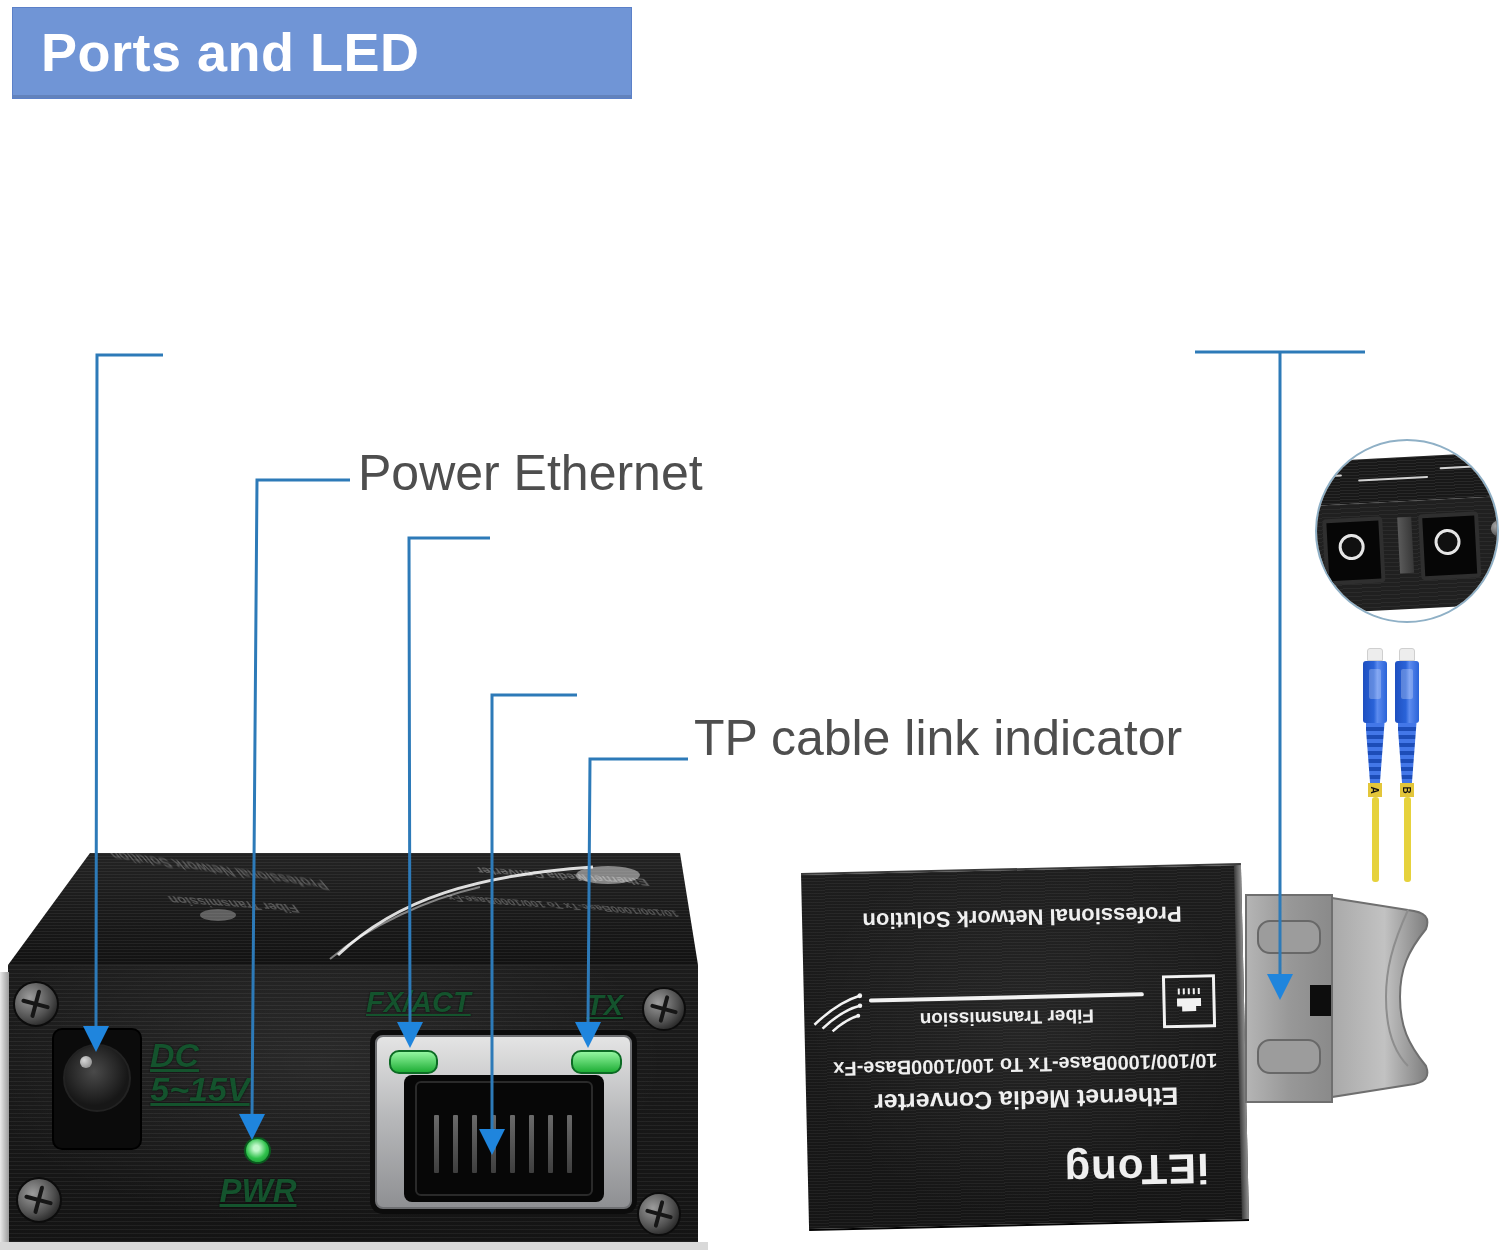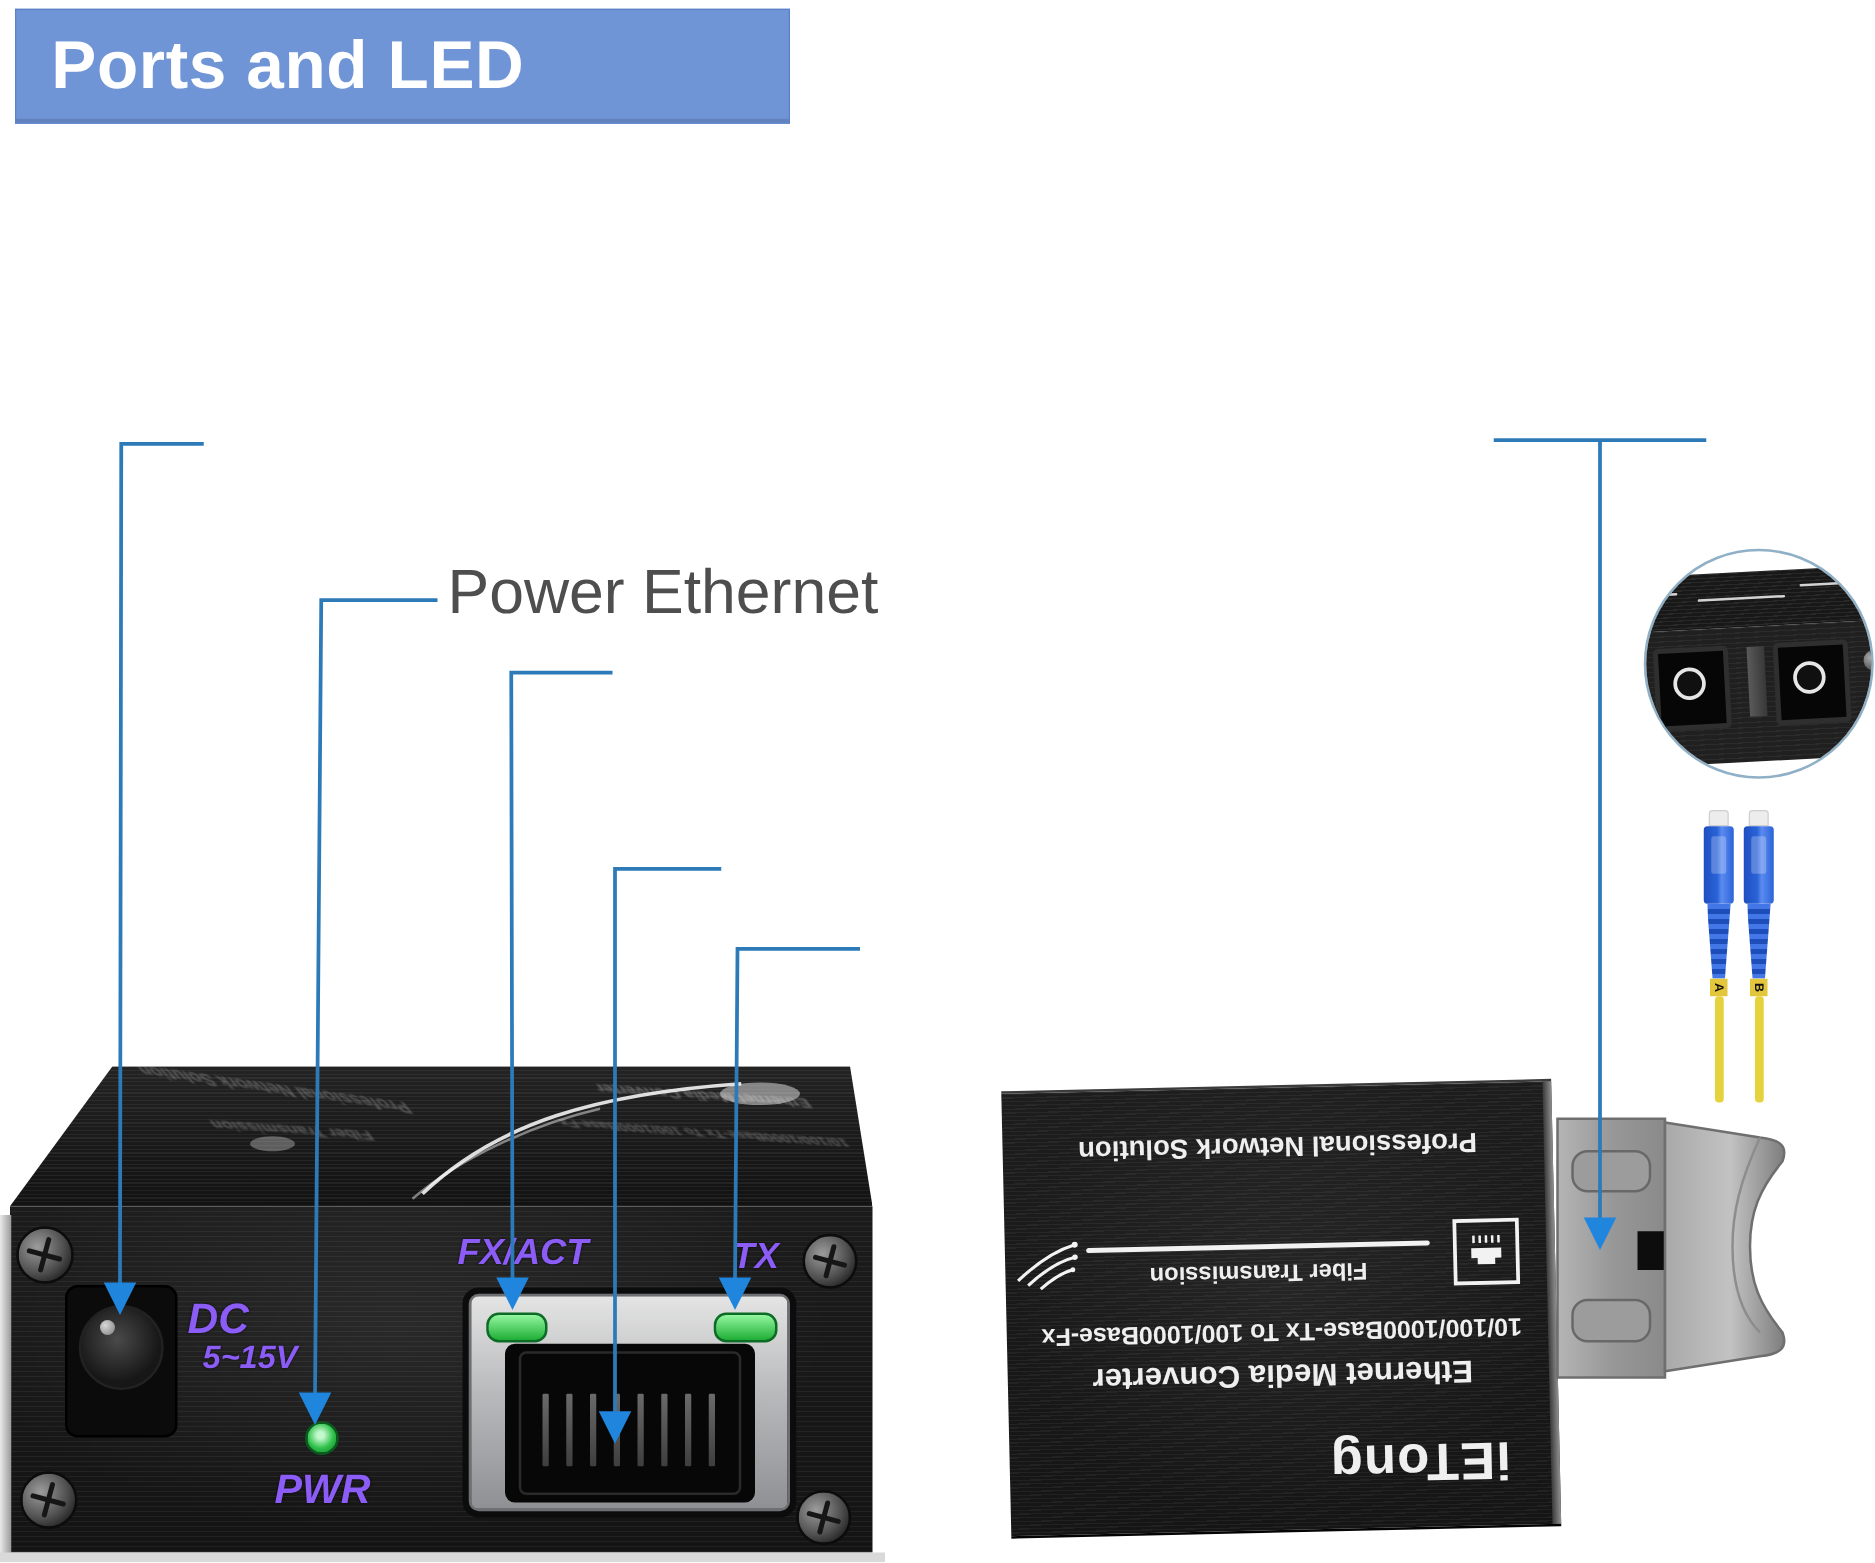--- a/index.html
+++ b/index.html
@@ -36,22 +36,22 @@
   .screw{position:absolute;border-radius:50%;border:2px solid #0c0c0c;
      background:radial-gradient(circle at 35% 35%,#9c9c9c,#4f4f4f 55%,#1d1d1d 85%);}
   .screw i{position:absolute;left:15%;top:calc(50% - 2px);width:70%;height:4px;background:#161616;border-radius:2px;}
   .screw i.v{transform:rotate(105deg);} .screw i.h{transform:rotate(15deg);}
   .dc-jack{position:absolute;left:52px;top:1028px;width:86px;height:118px;background:#0b0b0b;
      border:2px solid #000;border-radius:10px;}
   .dc-jack .ring{position:absolute;left:9px;top:14px;width:64px;height:64px;border-radius:50%;
      background:radial-gradient(circle at 45% 40%,#4a4a4a,#171717 65%);border:2px solid #222;}
   .dc-jack .pin{position:absolute;left:26px;top:26px;width:12px;height:12px;border-radius:50%;
      background:radial-gradient(circle at 35% 35%,#d8d8d8,#7e7e7e);}
-  .panel-text{position:absolute;color:#8b5cf6;font-weight:700;font-style:italic;
-     text-shadow:0 0 2px rgba(0,0,0,.8);}
+  .panel-text{position:absolute;color:#14532d;font-weight:700;font-style:italic;
+     text-shadow:0 0 2px rgba(0,0,0,.8);text-decoration:underline;}
   .led-round{position:absolute;left:244px;top:1137px;width:23px;height:23px;border-radius:50%;
      border:2px solid #0a5a1e;
      background:radial-gradient(circle at 45% 40%,#c2f8cb 15%,var(--led-green) 55%,#12802a);}
   .bezel{position:absolute;left:375px;top:1035px;width:253px;height:170px;border-radius:8px;
      border:2px solid #6e6f72;box-shadow:0 0 0 5px #0c0c0c;
      background:linear-gradient(180deg,#e4e4e4,#b9babc 45%,#8f9093);}
   .led-pill{position:absolute;width:45px;height:20px;border-radius:10px;border:2px solid #0c6b24;
      background:linear-gradient(180deg,#93f6a0,#1fae36);}
   .rj-open{position:absolute;left:27px;top:38px;width:200px;height:127px;background:#070707;
      border-radius:8px;}
@@ -110,20 +110,21 @@
 </head>
 <body>
 
 <div class="stage">
 
   <div class="banner">
     <span>Ports and LED Indicator</span>
   </div>
 
   <span class="clabel" style="left:358px;top:447px">Power Ethernet</span>
+  <span class="clabel" style="left:694px;top:712px">TP cable link indicator</span>
 
   <div class="front-top">
     <span class="ghost" style="left:60px;top:6px;font-size:15px;width:260px;transform:rotate(188deg) skewX(48deg) scaleY(.8);opacity:.4">Professional Network Solution</span>
     <span class="ghost" style="left:120px;top:42px;font-size:14px;width:170px;transform:rotate(184deg) skewX(40deg) scaleY(.75);opacity:.42">Fiber Transmission</span>
     <span class="ghost" style="left:430px;top:16px;font-size:14px;width:250px;text-align:center;transform:rotate(184deg) skewX(42deg) scaleY(.72);opacity:.5">Ethernet Media Converter</span>
     <span class="ghost" style="left:430px;top:46px;font-size:12px;width:250px;text-align:center;transform:rotate(184deg) skewX(42deg) scaleY(.72);opacity:.42">10/100/1000Base-Tx To 100/1000Base-Fx</span>
     <svg width="690" height="112">
       <path d="M330,102 C390,45 470,22 585,14" stroke="rgba(255,255,255,.85)" stroke-width="3" fill="none"></path>
       <path d="M322,106 C362,72 420,46 472,34" stroke="rgba(255,255,255,.45)" stroke-width="2" fill="none"></path>
       <ellipse cx="600" cy="22" rx="32" ry="9" fill="rgba(255,255,255,.45)"></ellipse>
@@ -151,21 +152,21 @@
       <i class="h"></i>
       <i class="v"></i>
     </div>
 
   <div class="dc-jack">
     <span class="ring"></span>
     <span class="pin"></span>
   </div>
 
   <div class="panel-text" style="left:150px;top:1038px;width:100px;text-align:left;font-size:34px;line-height:1.0">DC</div>
-  <div class="panel-text" style="left:140px;top:1072px;width:120px;text-align:center;font-size:26px;line-height:1.0">5~15V</div>
+  <div class="panel-text" style="left:140px;top:1072px;width:120px;text-align:center;font-size:34px;line-height:1.0">5~15V</div>
 
   <div class="led-round"></div>
   <div class="panel-text" style="left:210px;top:1172px;width:96px;text-align:center;font-size:33px">PWR</div>
 
   <div class="panel-text" style="left:366px;top:986px;font-size:29px">FX/ACT</div>
   <div class="panel-text" style="left:586px;top:989px;font-size:29px">TX</div>
 
   <div class="bezel">
     <span class="led-pill" style="left:12px;top:13px"></span>
     <span class="led-pill" style="left:194px;top:13px;width:47px"></span>

